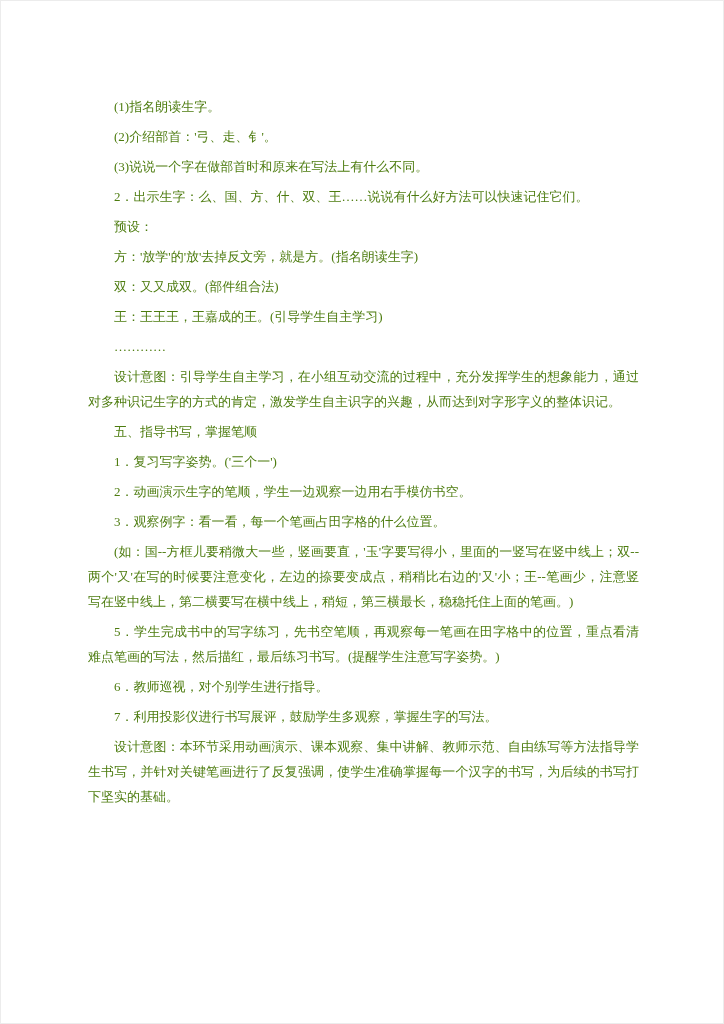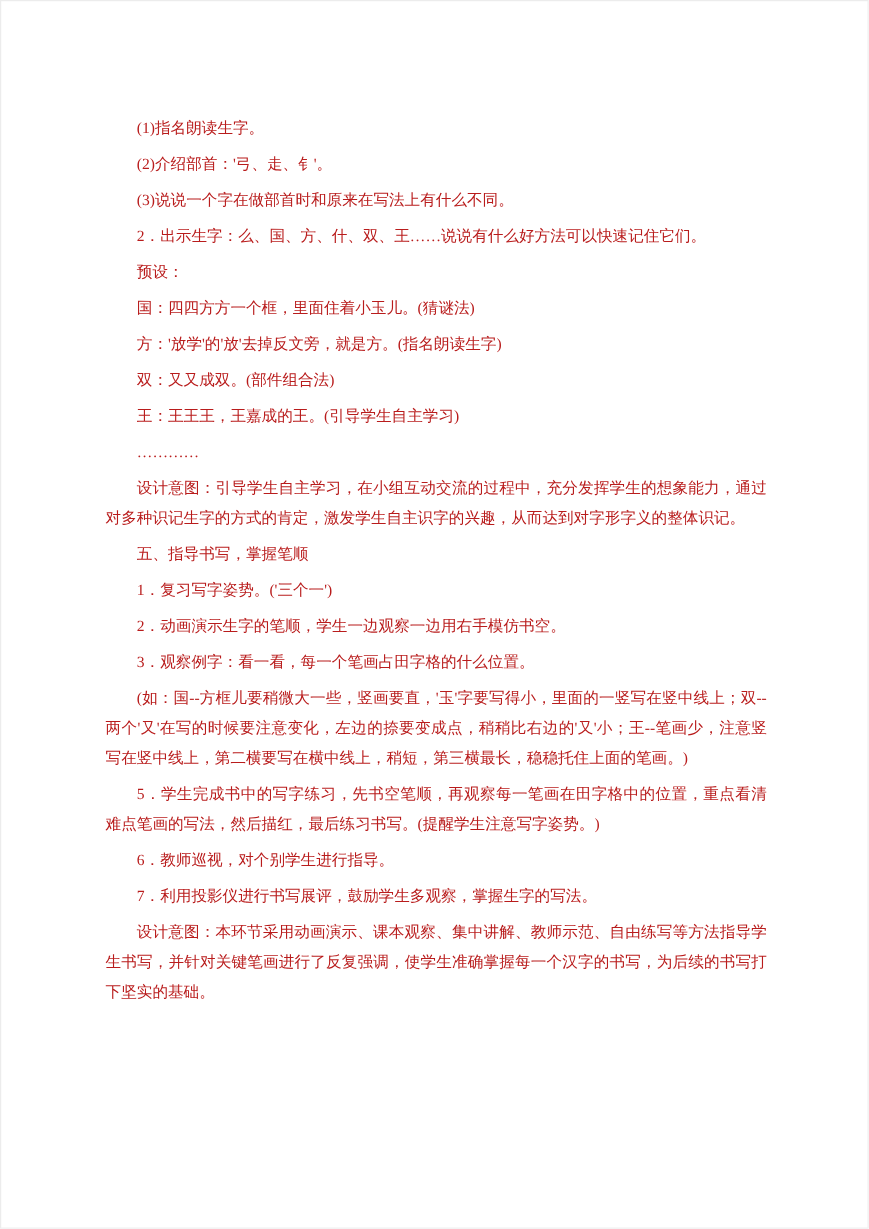--- a/index.html
+++ b/index.html
@@ -14,21 +14,21 @@
     background: #ffffff;
     box-sizing: border-box;
     border: 1px solid #ececec;
     overflow: hidden;
   }
   .doc-content {
     position: absolute;
     left: 87px;
     top: 93px;
     width: 551px;
-    color: #b91c1c;
+    color: #4d7c0f;
     font-family: "Liberation Serif", "DejaVu Serif", serif;
     font-size: 13px;
     text-align: justify;
   }
   .doc-content p.para {
     margin: 0 0 5px 0;
     line-height: 25px;
     text-indent: 2em;
     word-break: break-all;
   }
@@ -36,21 +36,20 @@
 </head>
 <body>
 
 <div class="page">
   <div class="doc-content">
       <p class="para">(1)指名朗读生字。</p>
       <p class="para">(2)介绍部首：'弓、走、钅'。</p>
       <p class="para">(3)说说一个字在做部首时和原来在写法上有什么不同。</p>
       <p class="para">2．出示生字：么、国、方、什、双、王……说说有什么好方法可以快速记住它们。</p>
       <p class="para">预设：</p>
-      <p class="para">国：四四方方一个框，里面住着小玉儿。(猜谜法)</p>
       <p class="para">方：'放学'的'放'去掉反文旁，就是方。(指名朗读生字)</p>
       <p class="para">双：又又成双。(部件组合法)</p>
       <p class="para">王：王王王，王嘉成的王。(引导学生自主学习)</p>
       <p class="para">…………</p>
       <p class="para">设计意图：引导学生自主学习，在小组互动交流的过程中，充分发挥学生的想象能力，通过对多种识记生字的方式的肯定，激发学生自主识字的兴趣，从而达到对字形字义的整体识记。</p>
       <p class="para">五、指导书写，掌握笔顺</p>
       <p class="para">1．复习写字姿势。('三个一')</p>
       <p class="para">2．动画演示生字的笔顺，学生一边观察一边用右手模仿书空。</p>
       <p class="para">3．观察例字：看一看，每一个笔画占田字格的什么位置。</p>
       <p class="para">(如：国--方框儿要稍微大一些，竖画要直，'玉'字要写得小，里面的一竖写在竖中线上；双--两个'又'在写的时候要注意变化，左边的捺要变成点，稍稍比右边的'又'小；王--笔画少，注意竖写在竖中线上，第二横要写在横中线上，稍短，第三横最长，稳稳托住上面的笔画。)</p>

